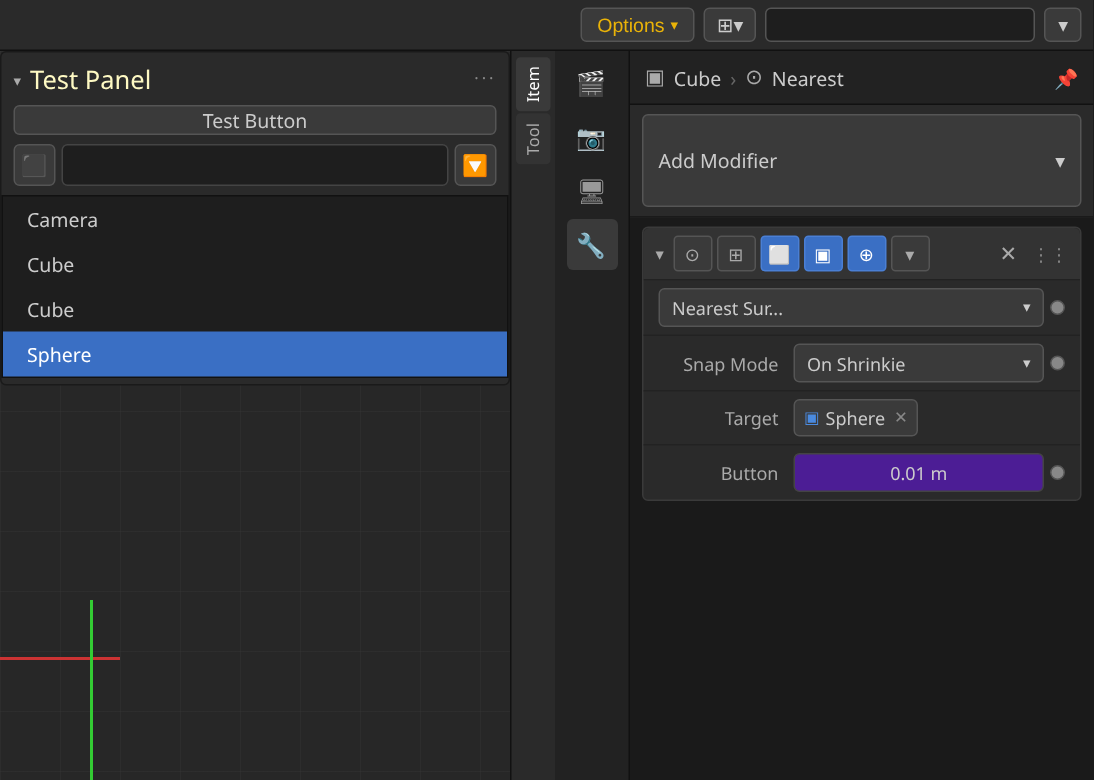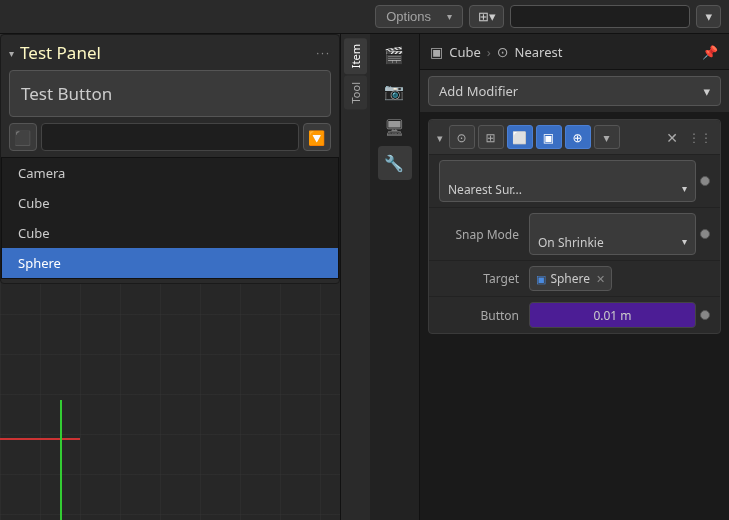--- a/index.html
+++ b/index.html
@@ -24,26 +24,26 @@
       display: flex;
       align-items: center;
       padding: 0 8px;
       gap: 6px;
       z-index: 10;
     }
     .top-btn {
       background: #3a3a3a;
       border: 1px solid #555;
       border-radius: 4px;
-      color: #a3a3a3;
+      color: #eab308;
       padding: 3px 10px;
       cursor: pointer;
       display: flex;
       align-items: center;
-      gap: 16px;
+      gap: 4px;
       font-size: 13px;
     }
     .icon-btn {
       background: #3a3a3a;
       border: 1px solid #555;
       border-radius: 4px;
       color: #ccc;
       padding: 3px 8px;
       cursor: pointer;
       display: flex;
@@ -187,24 +187,25 @@
     .panel-header-dots {
       color: #888;
       font-size: 11px;
       letter-spacing: 2px;
     }
     .panel-btn {
       background: #3a3a3a;
       border: 1px solid #555;
       border-radius: 4px;
       color: #ccc;
-      padding: 11px;
+      padding: 0;
+      text-align: center;
       margin: 0 8px 6px;
       cursor: pointer;
-      font-size: 17px;
+      font-size: 13px;
     }
 
     
     .panel-search-row {
       display: flex;
       align-items: center;
       margin: 0 8px 6px;
       gap: 4px;
     }
     .panel-search-icon {
@@ -318,21 +319,21 @@
       padding: 6px 8px;
       background: #2a2a2a;
       border-bottom: 1px solid #1a1a1a;
     }
     .add-modifier-btn {
       width: 100%;
       background: #3a3a3a;
       border: 1px solid #555;
       border-radius: 4px;
       color: #ccc;
-      padding: 5px 10px;
+      padding: 21px 10px;
       font-size: 13px;
       display: flex;
       align-items: center;
       justify-content: space-between;
       cursor: pointer;
     }
 
     
     .modifier-panel {
       margin: 6px 8px;
@@ -393,21 +394,21 @@
       display: flex;
       align-items: center;
       gap: 4px;
     }
     .mod-select {
       flex: 1;
       background: #3a3a3a;
       border: 1px solid #555;
       border-radius: 4px;
       color: #ccc;
-      padding: 20px 8px;
+      padding: 4px 8px;
       font-size: 12px;
       display: flex;
       justify-content: space-between;
       cursor: pointer;
       height: 26px;
     }
     .mod-dot {
       width: 10px;
       height: 10px;
       border-radius: 50%;

